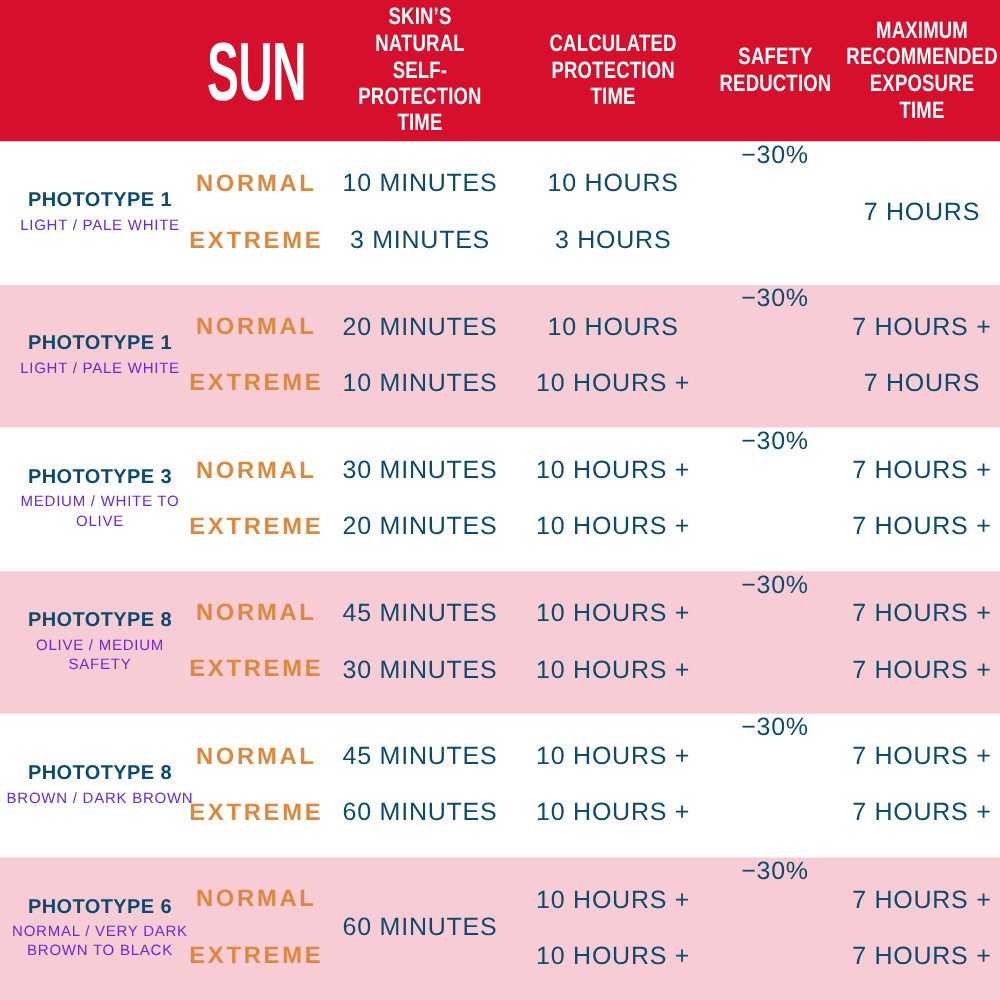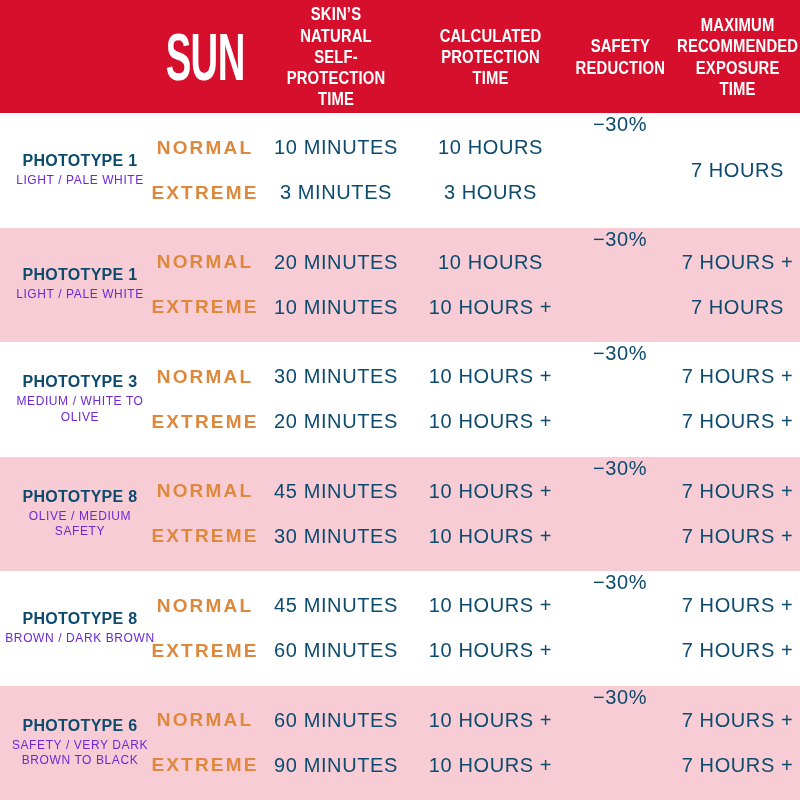--- a/index.html
+++ b/index.html
@@ -207,30 +207,29 @@
     </div>
     <div class="stack c6">
       <span class="val">7 HOURS +</span>
       <span class="val">7 HOURS +</span>
     </div>
   </div>
 
   <div class="row pink">
     <div class="pcell">
       <div class="ptitle">PHOTOTYPE 6</div>
-      <div class="pdesc">SAFETY / VERY DARK
+      <div class="pdesc">NORMAL / VERY DARK
 BROWN TO BLACK</div>
     </div>
     <div class="stack">
       <span class="cond">NORMAL</span>
       <span class="cond">EXTREME</span>
     </div>
     <div class="stack c3">
       <span class="val">60 MINUTES</span>
-      <span class="val">90 MINUTES</span>
     </div>
     <div class="stack c4">
       <span class="val">10 HOURS +</span>
       <span class="val">10 HOURS +</span>
     </div>
     <div class="center-cell c5">
       <span class="val">−30%</span>
     </div>
     <div class="stack c6">
       <span class="val">7 HOURS +</span>

